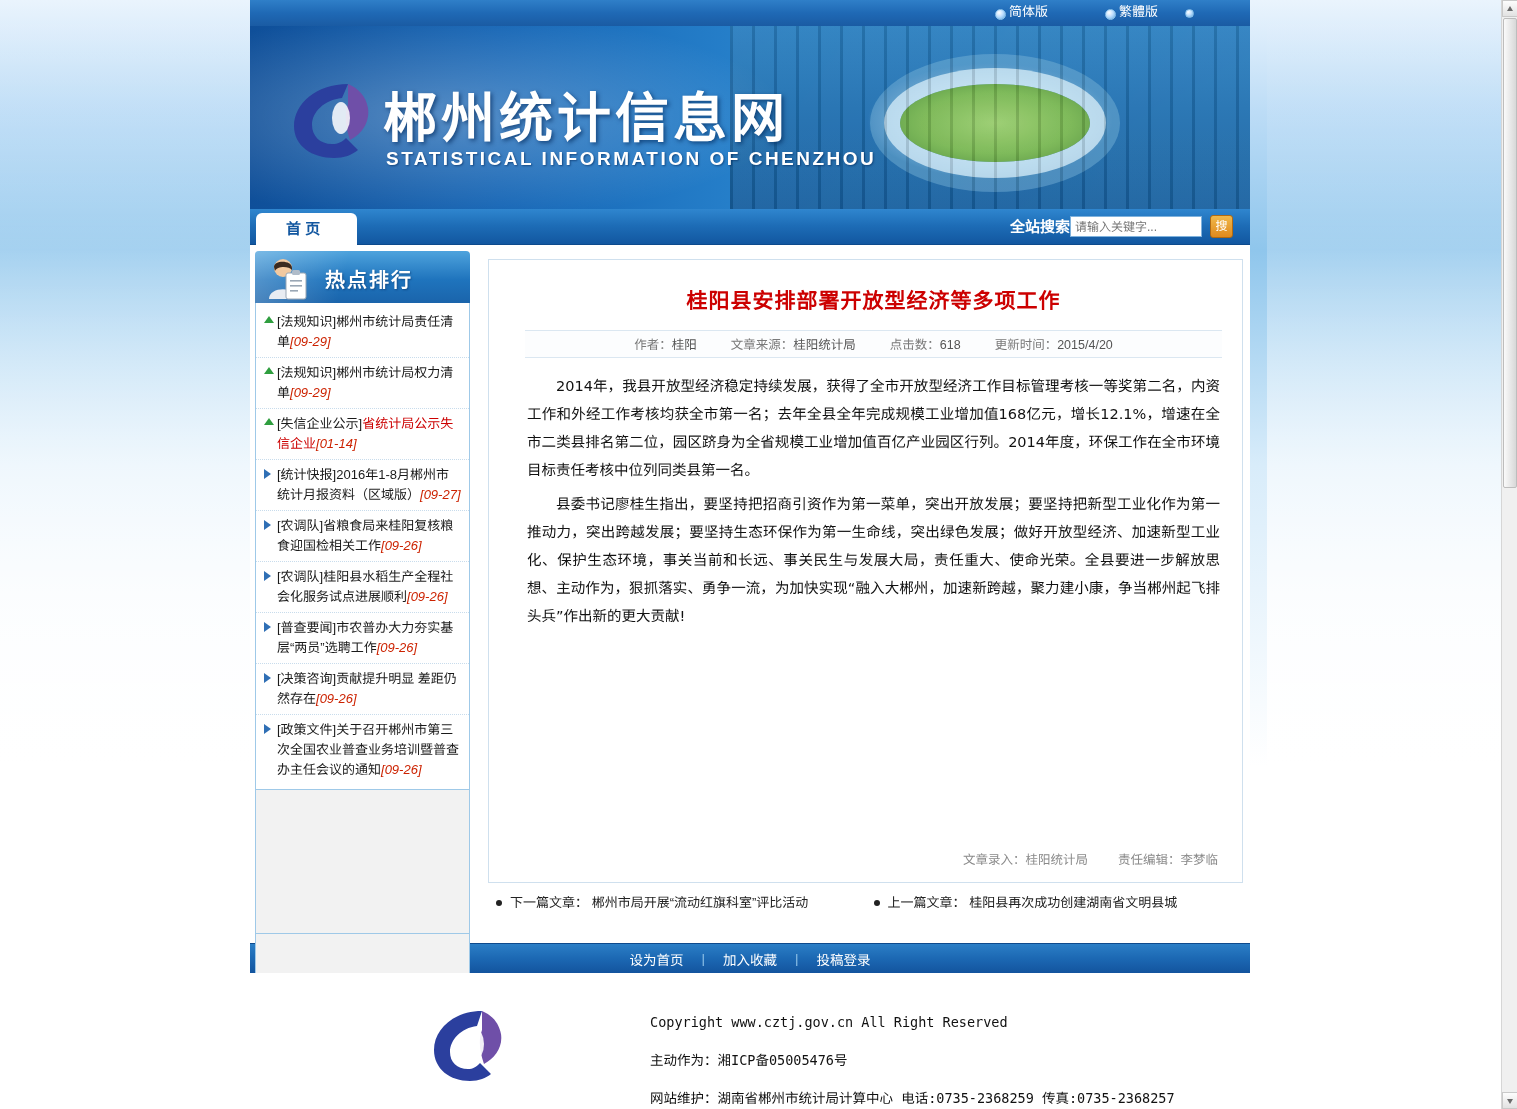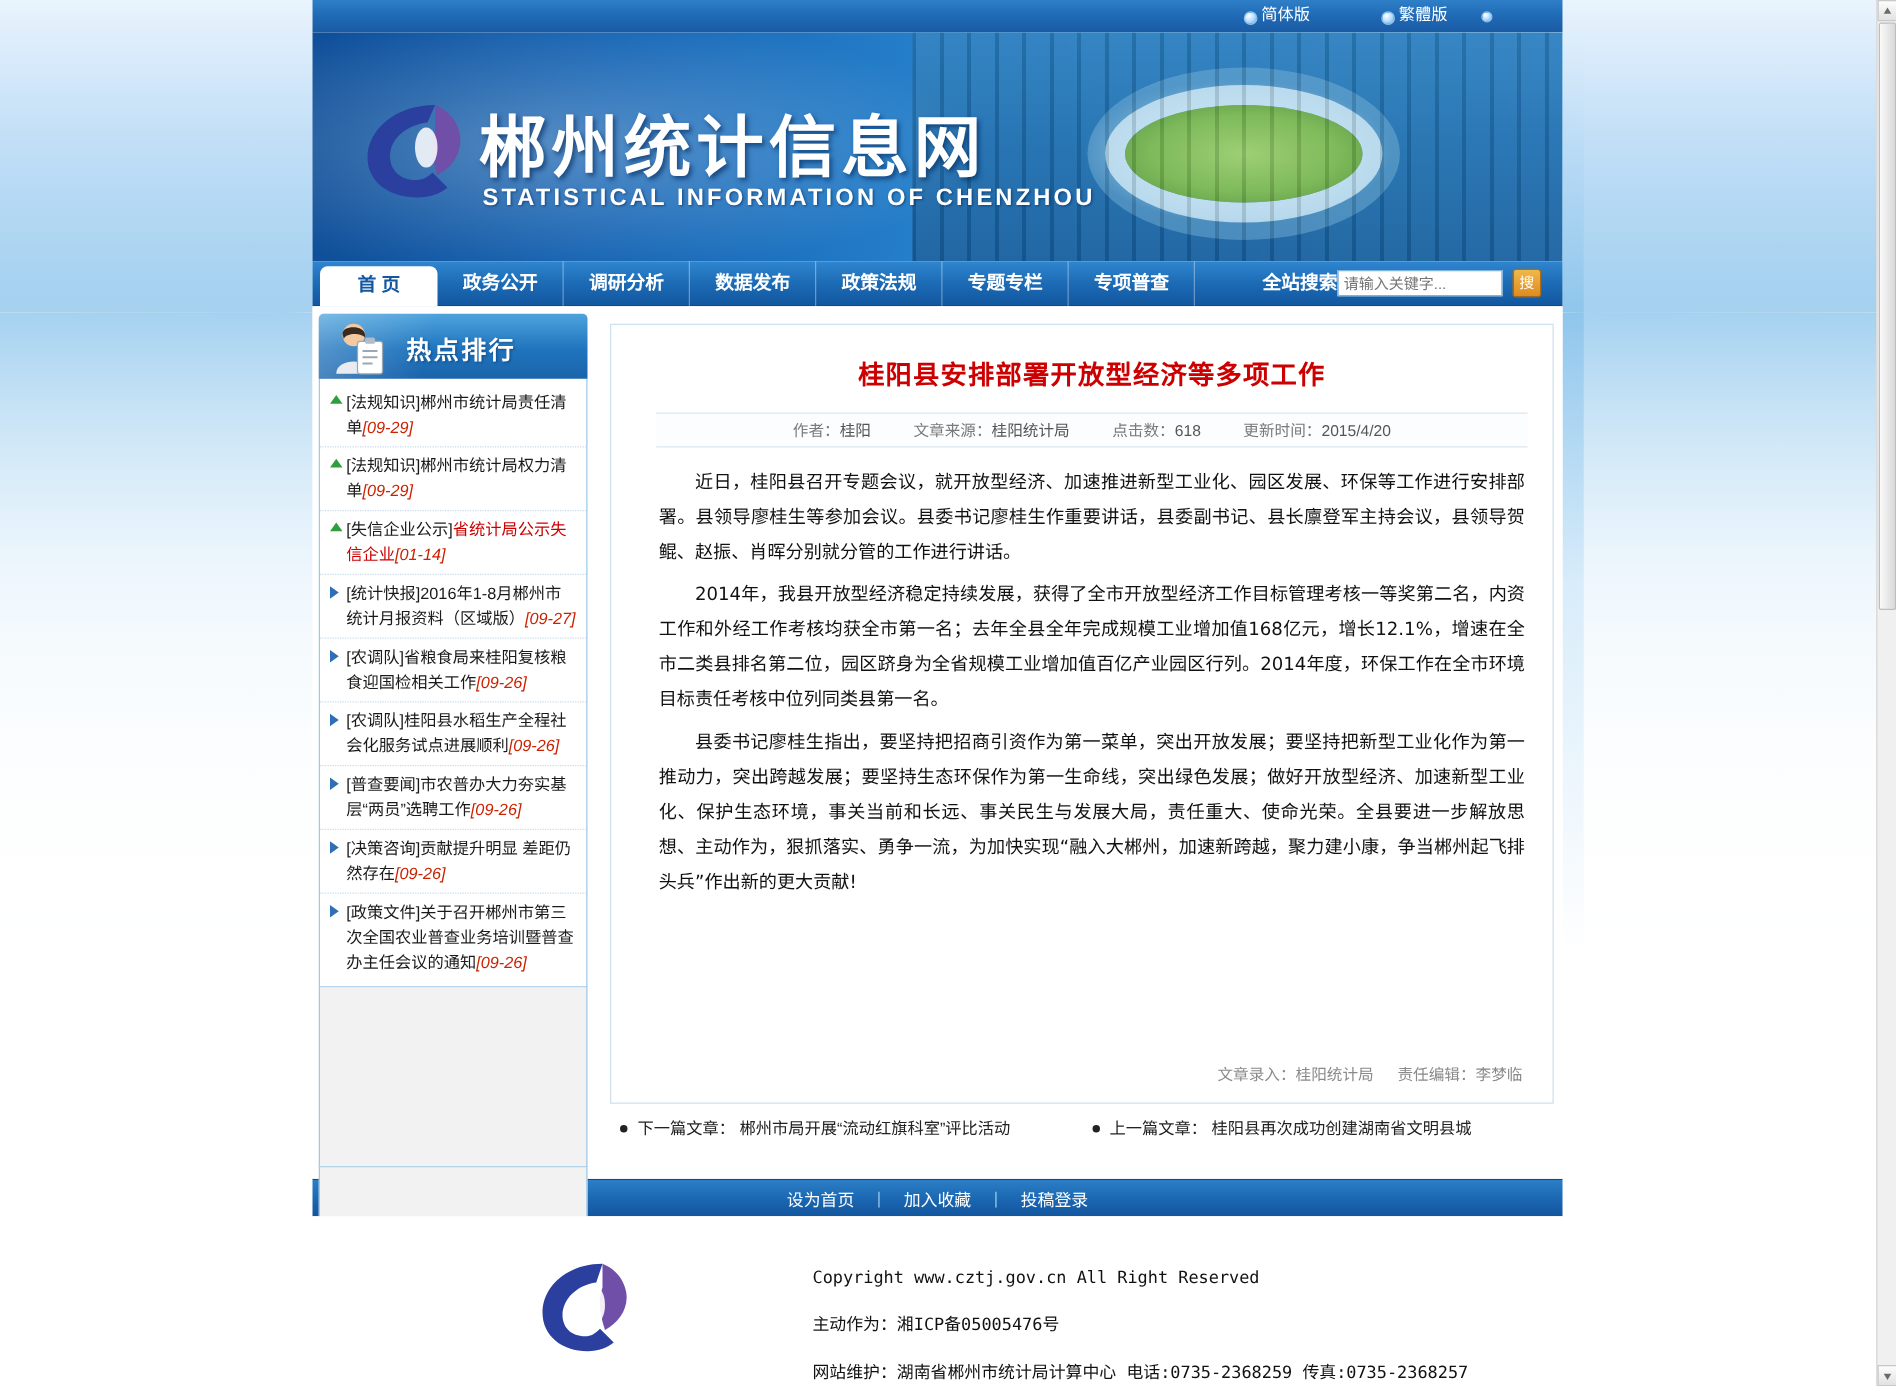--- a/index.html
+++ b/index.html
@@ -114,21 +114,21 @@
     white-space: nowrap;
   }
 
   
   .nav {
     height: 36px; width: 100%;
     background: linear-gradient(to bottom, #2f86cf 0%, #1d6cb6 48%, #1257a0 100%);
     position: relative;
     border-bottom: 1px solid #0d4a8c;
   }
-  .nav-items { position: absolute; left: 6px; top: 0; display: flex; height: 36px; }
+  .nav-items { position: absolute; left: 6px; top: 0; display: flex; height: 36px; flex-direction: column; }
   .nav-item {
     color: #ffffff; font-size: 15px; font-weight: bold;
     line-height: 36px; padding: 0 20px; white-space: nowrap;
     border-right: 1px solid rgba(255,255,255,0.35);
     cursor: pointer;
   }
   .nav-item.active {
     background: #ffffff; color: #1257a0;
     border-radius: 6px 6px 0 0;
     margin-top: 4px; line-height: 32px; height: 32px;
@@ -271,21 +271,21 @@
   .art-body { padding: 14px 2px 0 2px; }
   .art-body p {
     margin: 0 0 6px 0;
     font-size: 14.5px; line-height: 28px; color: #111111;
     text-indent: 2em; text-align: justify;
     font-family: "DejaVu Sans", sans-serif;
   }
   .art-foot {
     position: absolute; right: 24px; bottom: 14px;
     font-size: 12.5px; color: #8a8a8a;
-    display: flex; gap: 19px; margin-left: 31px;
+    display: flex; gap: 30px; margin-left: 31px;
   }
 
   .prevnext {
     margin-top: 10px; width: 755px; height: 26px;
     display: flex; font-size: 13px; color: #222;
   }
   .pn-col { width: 50%; position: relative; padding-left: 22px; line-height: 20px; }
   .pn-col .bullet {
     position: absolute; left: 8px; top: 7px; width: 6px; height: 6px;
     border-radius: 50%; background: #222222;
@@ -465,21 +465,20 @@
           </div>
           <div>
             <span>点击数：</span><span class="v">618</span>
           </div>
           <div>
             <span>更新时间：</span><span class="v">2015/4/20</span>
           </div>
         </div>
 
         <div class="art-body">
-          <p>近日，桂阳县召开专题会议，就开放型经济、加速推进新型工业化、园区发展、环保等工作进行安排部署。县领导廖桂生等参加会议。县委书记廖桂生作重要讲话，县委副书记、县长廪登军主持会议，县领导贺鲲、赵振、肖晖分别就分管的工作进行讲话。</p>
           <p>2014年，我县开放型经济稳定持续发展，获得了全市开放型经济工作目标管理考核一等奖第二名，内资工作和外经工作考核均获全市第一名；去年全县全年完成规模工业增加值168亿元，增长12.1%，增速在全市二类县排名第二位，园区跻身为全省规模工业增加值百亿产业园区行列。2014年度，环保工作在全市环境目标责任考核中位列同类县第一名。</p>
           <p>县委书记廖桂生指出，要坚持把招商引资作为第一菜单，突出开放发展；要坚持把新型工业化作为第一推动力，突出跨越发展；要坚持生态环保作为第一生命线，突出绿色发展；做好开放型经济、加速新型工业化、保护生态环境，事关当前和长远、事关民生与发展大局，责任重大、使命光荣。全县要进一步解放思想、主动作为，狠抓落实、勇争一流，为加快实现“融入大郴州，加速新跨越，聚力建小康，争当郴州起飞排头兵”作出新的更大贡献!</p>
         </div>
 
         <div class="art-foot">
           <div>
             <span>文章录入：</span><span>桂阳统计局</span>
           </div>
           <div>
             <span>责任编辑：</span><span>李梦临</span>

